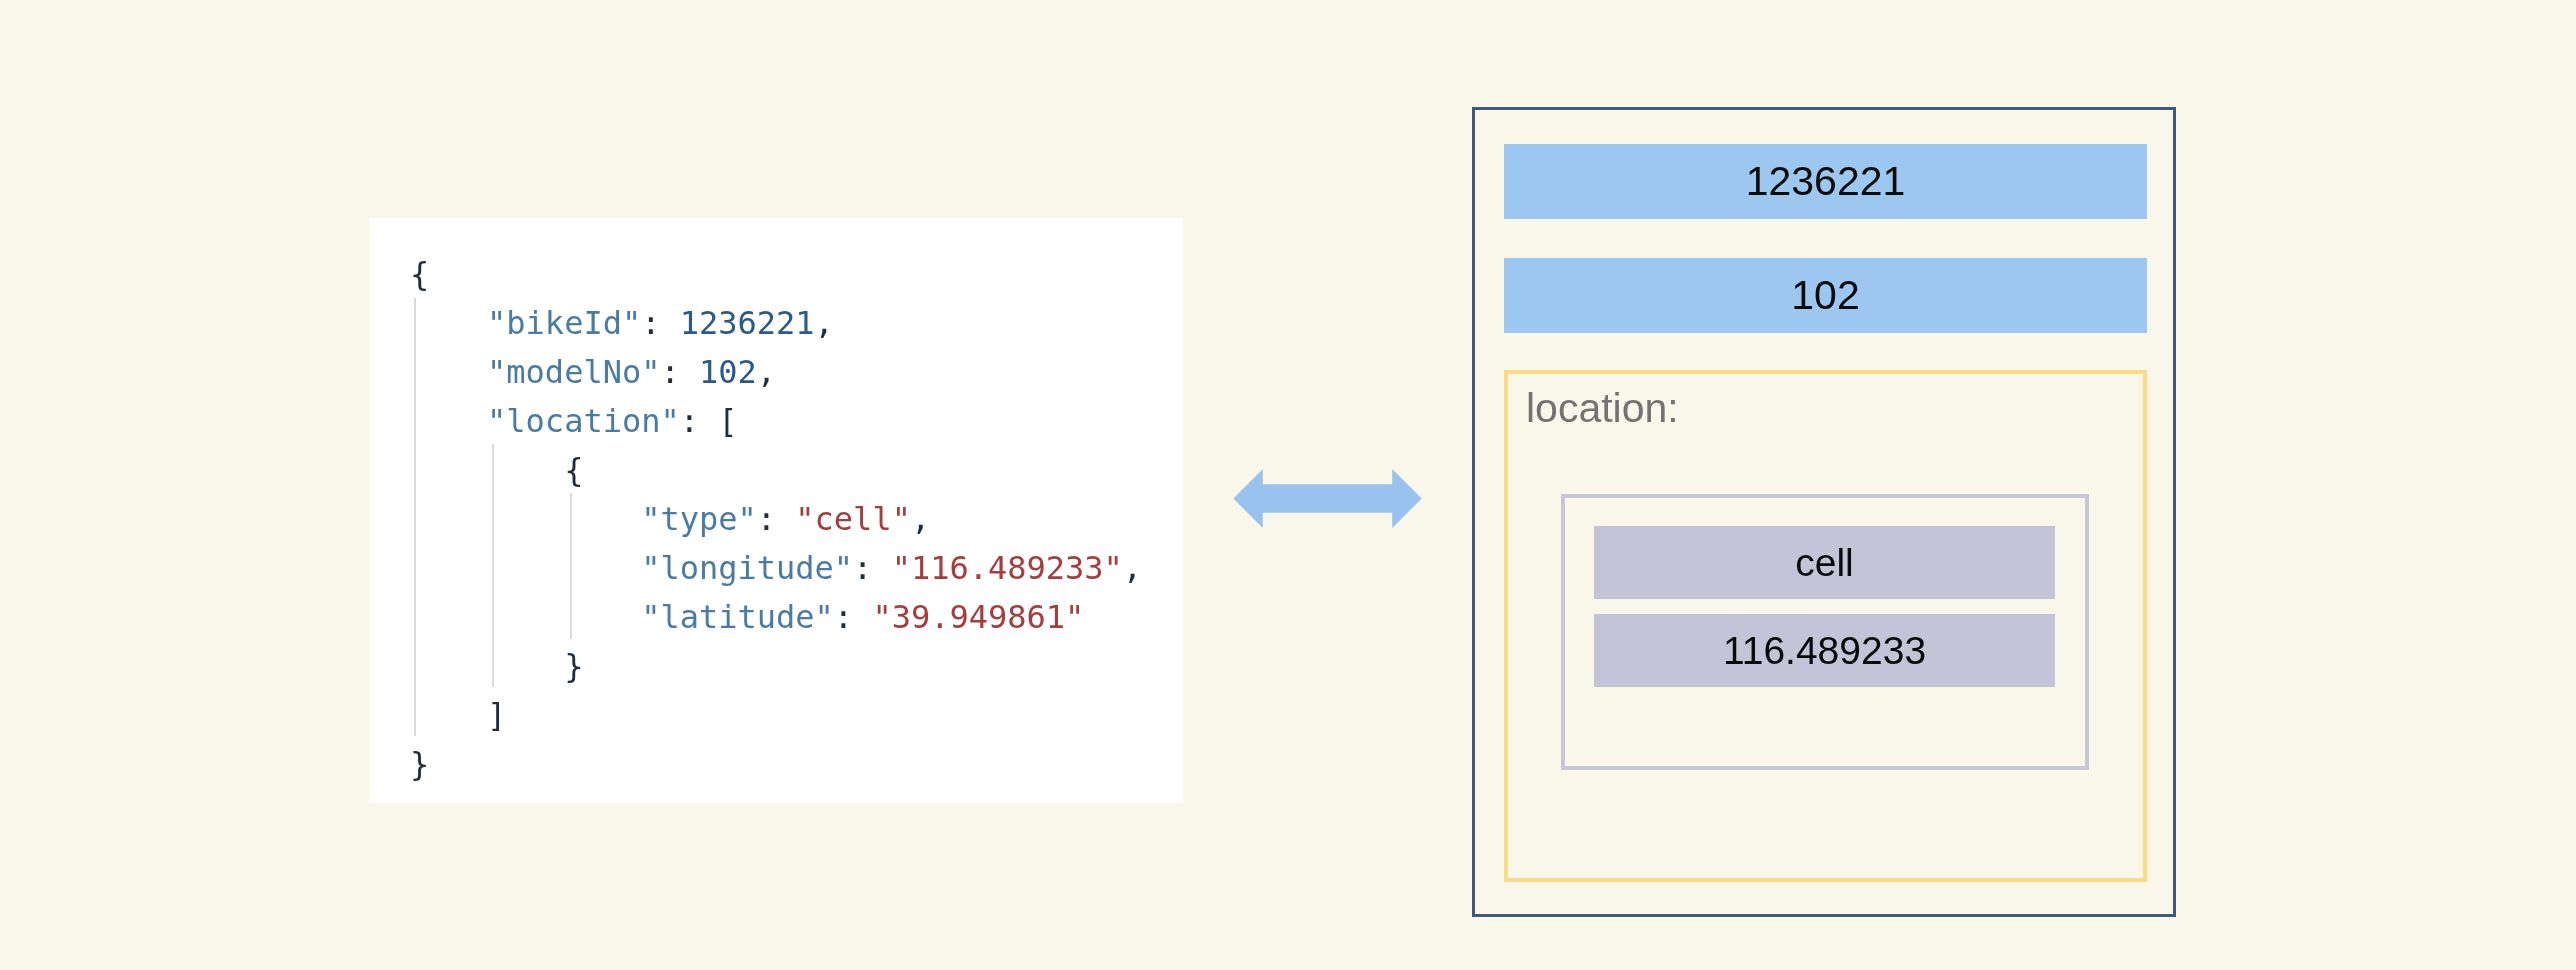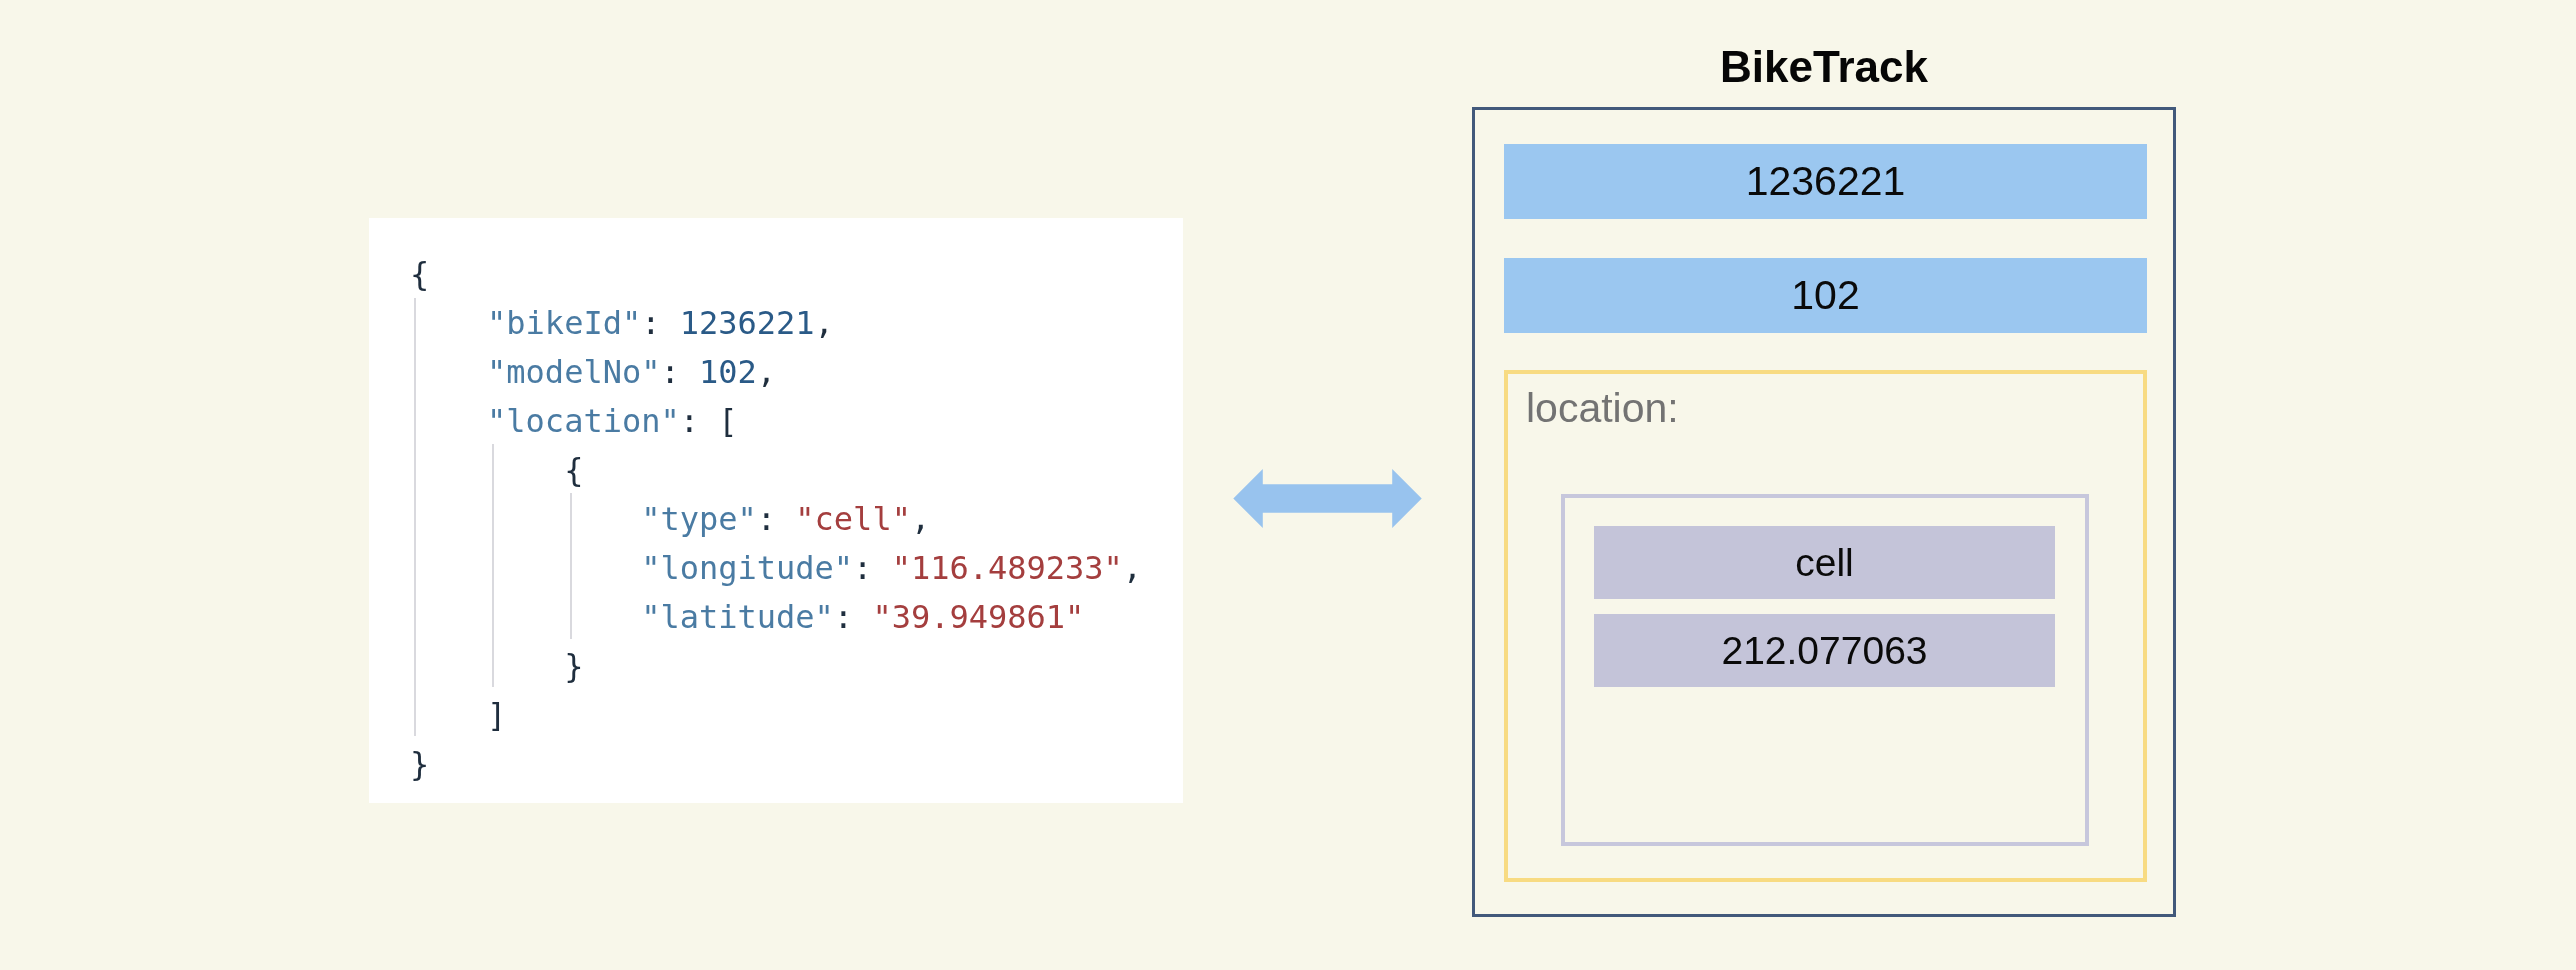--- a/index.html
+++ b/index.html
@@ -94,21 +94,21 @@
   }
   .loc-label {
     position: absolute;
     left: 18px; top: 11.4px;
     font-size: 41px;
     color: #737373;
   }
   .lav-box {
     position: absolute;
     left: 53px; top: 120px;
-    width: 528px; height: 352px;
+    width: 528px; height: 276px;
     border: 4.8px solid #c7c7dc;
     box-sizing: border-box;
   }
   .lav-bar {
     position: absolute;
     left: 29px;
     width: 461px; height: 73px;
     background: #c4c4d9;
     display: flex;
     align-items: center;
@@ -141,30 +141,29 @@
         <div class="code-line"><span class="tk-plain">        </span><span class="tk-punct">}</span></div>
         <div class="code-line"><span class="tk-plain">    </span><span class="tk-punct">]</span></div>
         <div class="code-line"><span class="tk-punct">}</span></div>
       </div>
   </div>
 
   <svg class="arrow" width="189" height="59" viewBox="0 0 198 62">
     <path d="M0 31 L31 0 L31 16 L167 16 L167 0 L198 31 L167 62 L167 46 L31 46 L31 62 Z" fill="#98c3ee"></path>
   </svg>
 
-  <div class="bt-title">BikeTrack</div>
 
   <div class="bt-box">
     <div class="blue-bar bar-bikeid">1236221</div>
     <div class="blue-bar bar-model">102</div>
 
     <div class="yellow-box">
       <div class="loc-label">location:</div>
 
       <div class="lav-box">
         <div class="lav-bar lav-type">cell</div>
-        <div class="lav-bar lav-lng">212.077063</div>
+        <div class="lav-bar lav-lng">116.489233</div>
       </div>
     </div>
   </div>
 
 </div>
 
 
 </body></html>

